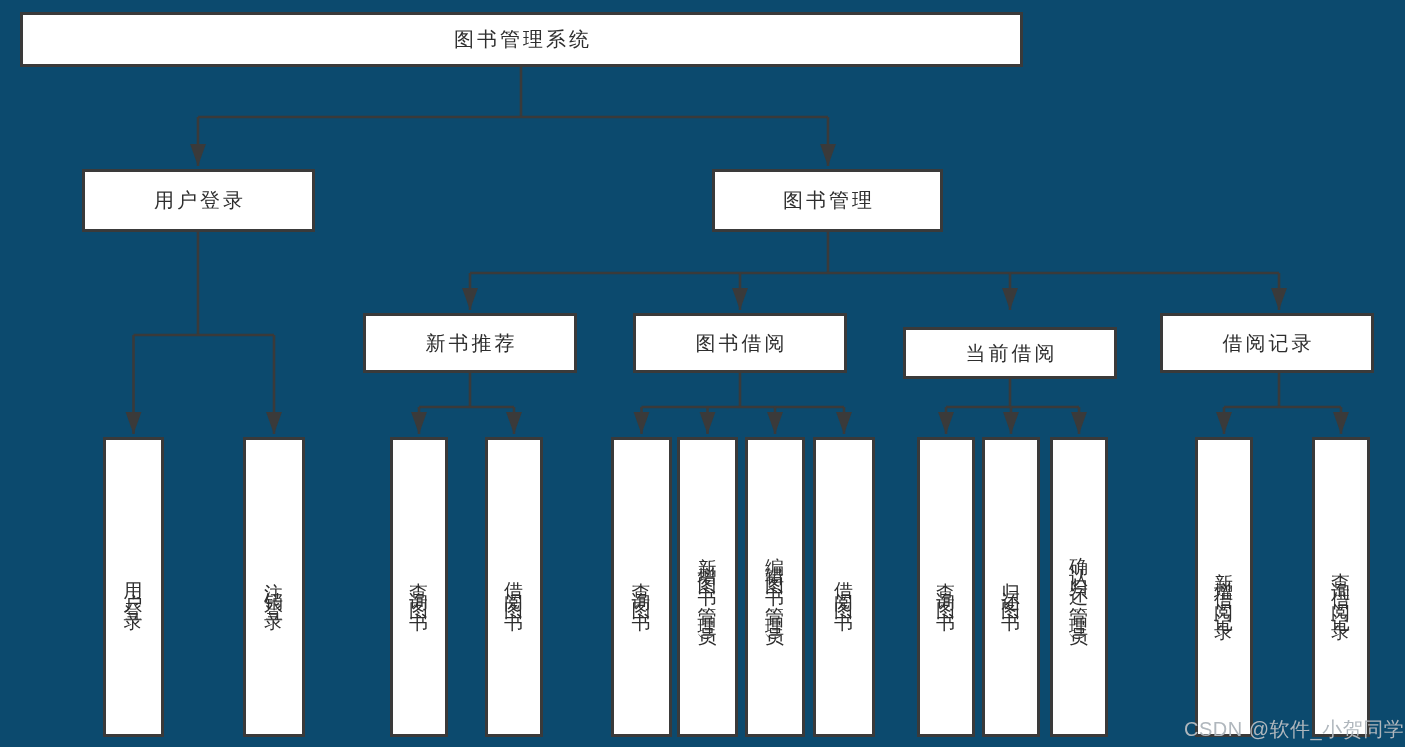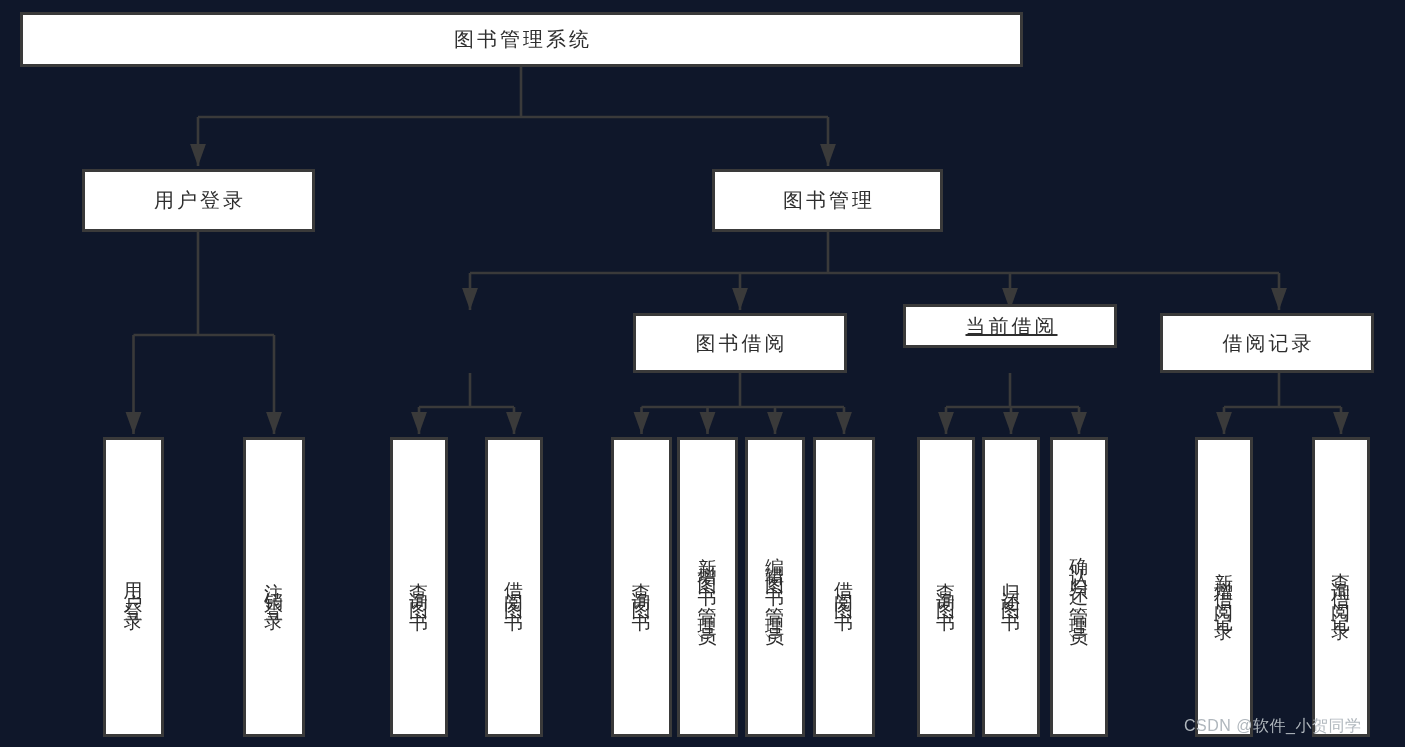--- a/index.html
+++ b/index.html
@@ -4,21 +4,21 @@
 <style>
   html, body {
     margin: 0;
     padding: 0;
     background: #ffffff;
   }
   #canvas {
     position: relative;
     width: 1405px;
     height: 747px;
-    background: #0f172a;
+    background: #0c4a6e;
     font-family: "Liberation Sans", "DejaVu Sans", sans-serif;
     overflow: hidden;
   }
   #connectors {
     position: absolute;
     left: 0;
     top: 0;
     width: 1405px;
     height: 747px;
     z-index: 1;
@@ -46,41 +46,41 @@
     font-size: 19px;
     letter-spacing: 10px;
     line-height: 1;
     white-space: nowrap;
   }
   .root-box    { left: 20px;  top: 12px;  width: 1003px; height: 55px; }
   .l2-a        { left: 82px;  top: 169px; width: 233px;  height: 63px; }
   .l2-b        { left: 712px; top: 169px; width: 231px;  height: 63px; font-family: Liberation Mono, monospace; }
   .l3-a        { left: 363px;  top: 313px; width: 214px; height: 60px; }
   .l3-b        { left: 633px;  top: 313px; width: 214px; height: 60px; justify-content: center; }
-  .l3-c        { left: 903px;  top: 304px; width: 214px; height: 44px; text-decoration: underline; }
+  .l3-c        { left: 903px;  top: 327px; width: 214px; height: 52px; }
   .l3-d        { left: 1160px; top: 313px; width: 214px; height: 60px; }
   .leaf        { top: 437px; height: 300px; }
   .leaf-1  { left: 103px;  width: 61px; }
   .leaf-2  { left: 243px;  width: 62px; }
   .leaf-3  { left: 390px;  width: 58px; }
   .leaf-4  { left: 485px;  width: 58px; }
   .leaf-5  { left: 611px;  width: 61px; }
   .leaf-6  { left: 677px;  width: 61px; }
   .leaf-7  { left: 745px;  width: 60px; }
   .leaf-8  { left: 813px;  width: 62px; }
   .leaf-9  { left: 917px;  width: 58px; }
   .leaf-10 { left: 982px;  width: 58px; }
   .leaf-11 { left: 1050px; width: 58px; }
   .leaf-12 { left: 1195px; width: 58px; }
   .leaf-13 { left: 1312px; width: 58px; }
   .watermark {
     position: absolute;
     left: 1184px;
     top: 716px;
-    font-size: 16px;
+    font-size: 20px;
     letter-spacing: 0.5px;
     color: #b0b7bd;
     z-index: 3;
     white-space: nowrap;
   }
 </style>
 </head>
 <body>
 
 <div id="canvas">
@@ -139,20 +139,23 @@
     <span class="hlabel">图书管理系统</span>
   </div>
 
   <div class="box l2-a">
     <span class="hlabel">用户登录</span>
   </div>
   <div class="box l2-b">
     <span class="hlabel">图书管理</span>
   </div>
 
+  <div class="box l3-a">
+    <span class="hlabel">新书推荐</span>
+  </div>
   <div class="box l3-b">
     <span class="hlabel">图书借阅</span>
   </div>
   <div class="box l3-c">
     <span class="hlabel">当前借阅</span>
   </div>
   <div class="box l3-d">
     <span class="hlabel">借阅记录</span>
   </div>
 

